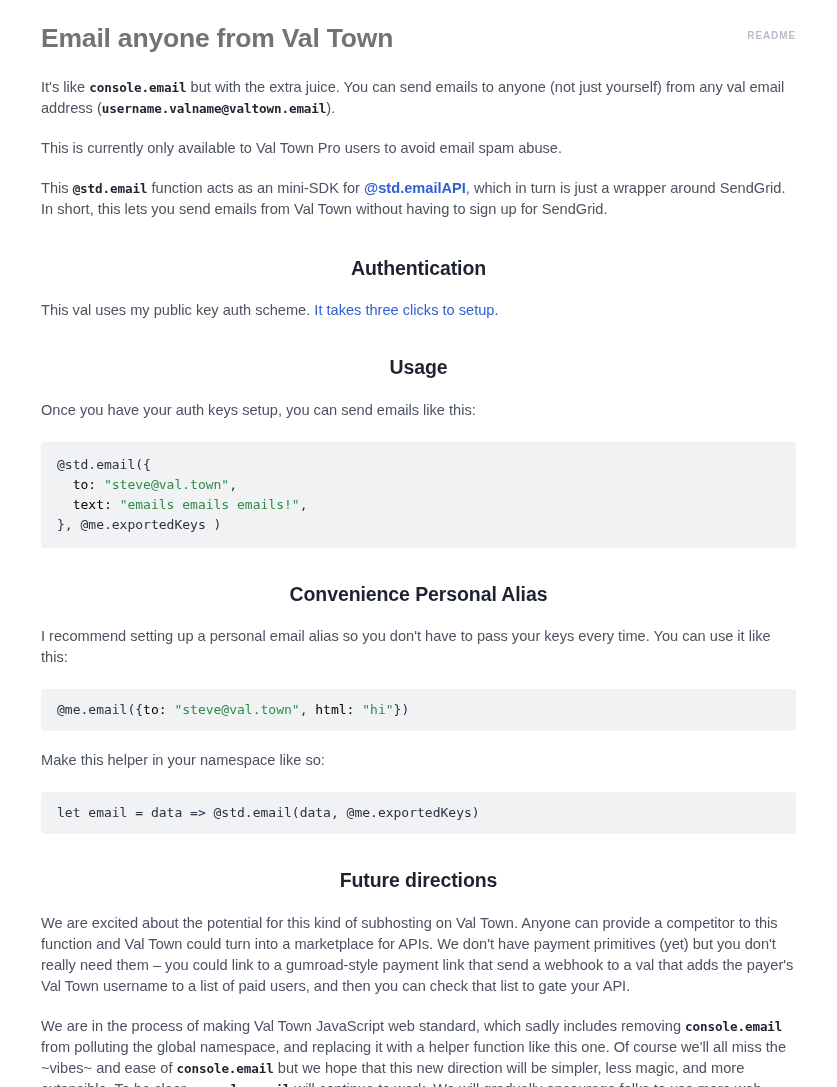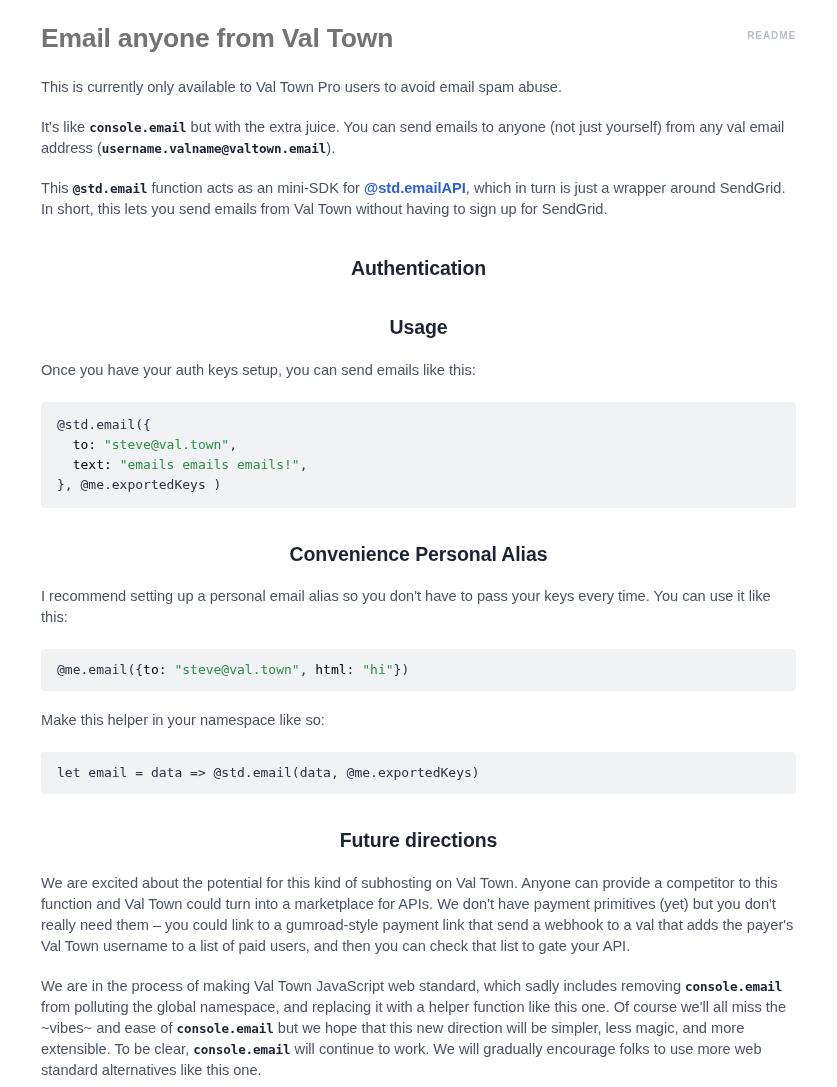--- a/index.html
+++ b/index.html
@@ -93,28 +93,29 @@
 </style>
 </head>
 <body>
 
 <div class="readme-page">
 
   <div class="corner-label">README</div>
 
   <h1 class="doc-title">Email anyone from Val Town</h1>
 
+  <p class="doc-para"><span>It's like </span><code class="inline-code">console.email</code><span> but with the extra juice. You can send emails to anyone (not just yourself) from any val email address (</span><code class="inline-code">username.valname@valtown.email</code><span>).</span></p>
+
   <p class="doc-para">This is currently only available to Val Town Pro users to avoid email spam abuse.</p>
-
-  <p class="doc-para"><span>It's like </span><code class="inline-code">console.email</code><span> but with the extra juice. You can send emails to anyone (not just yourself) from any val email address (</span><code class="inline-code">username.valname@valtown.email</code><span>).</span></p>
 
   <p class="doc-para"><span>This </span><code class="inline-code">@std.email</code><span> function acts as an mini-SDK for </span><a class="doc-link bold" href="#">@std.emailAPI</a><span>, which in turn is just a wrapper around SendGrid. In short, this lets you send emails from Val Town without having to sign up for SendGrid.</span></p>
 
   <h2 class="doc-heading first-h2">Authentication</h2>
 
+  <p class="doc-para"><span>This val uses my public key auth scheme. </span><a class="doc-link" href="#">It takes three clicks to setup.</a><span></span></p>
 
   <h2 class="doc-heading">Usage</h2>
 
   <p class="doc-para">Once you have your auth keys setup, you can send emails like this:</p>
 
   <pre class="code-block"><span class="tok-plain">@std.email({</span>
 <span class="tok-plain">  </span><span class="tok-key">to:</span><span class="tok-plain"> </span><span class="tok-str">"steve@val.town"</span><span class="tok-plain">,</span>
 <span class="tok-plain">  </span><span class="tok-key">text:</span><span class="tok-plain"> </span><span class="tok-str">"emails emails emails!"</span><span class="tok-plain">,</span>
 <span class="tok-plain">}, @me.exportedKeys )</span></pre>
 

